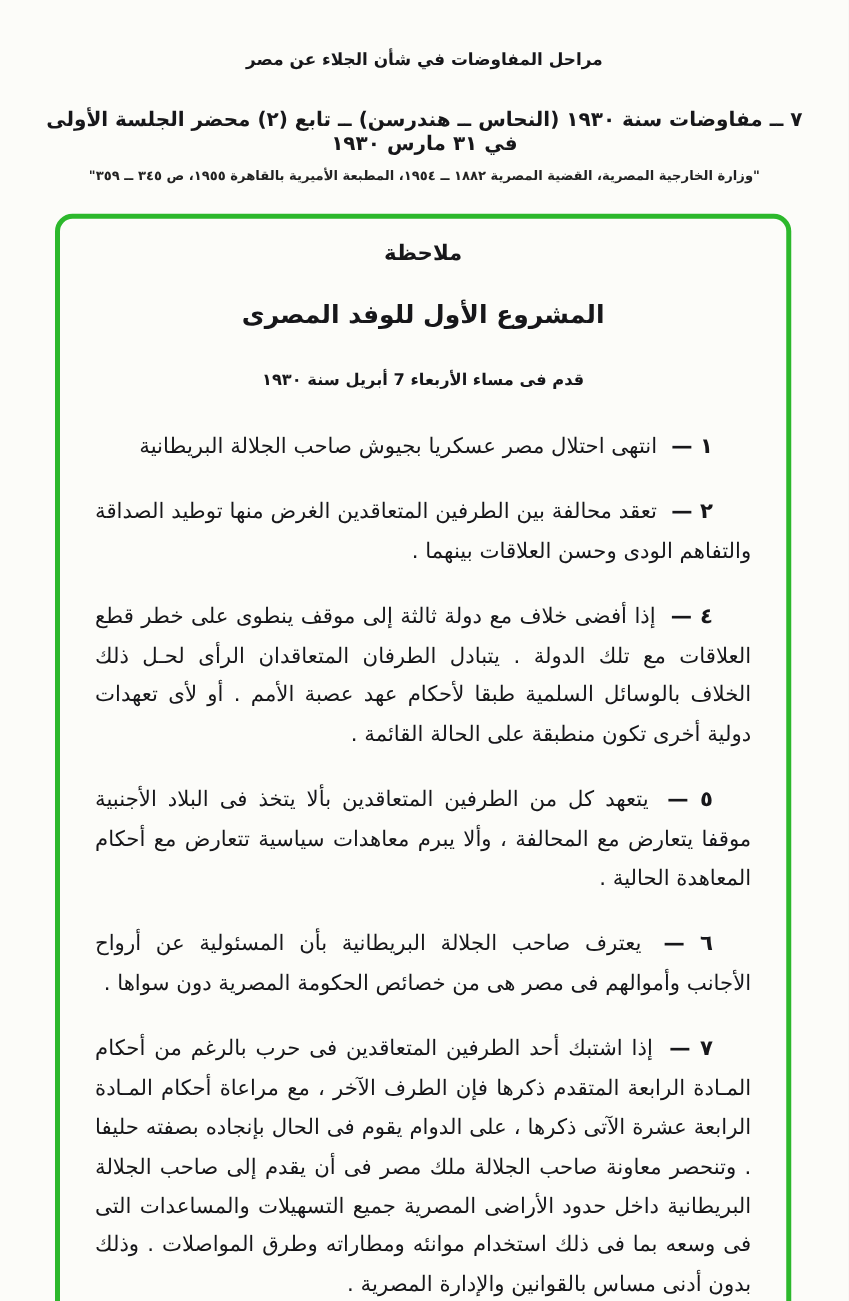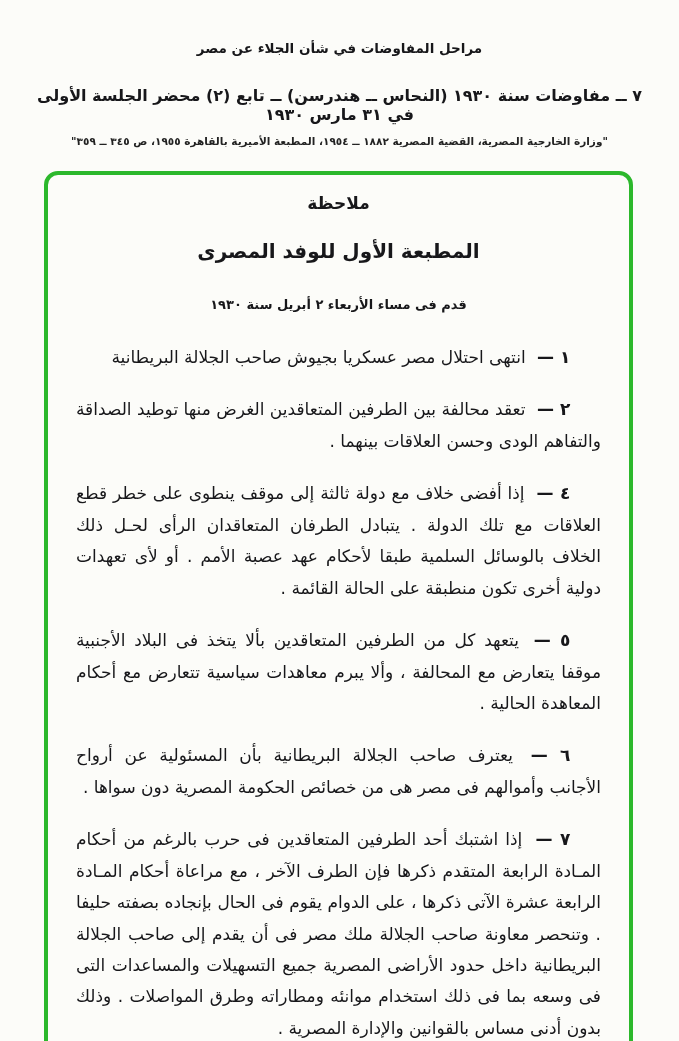--- a/index.html
+++ b/index.html
@@ -102,23 +102,23 @@
     <div class="h-title">مراحل المفاوضات في شأن الجلاء عن مصر</div>
     <div class="h-subtitle">٧ ــ مفاوضات سنة ١٩٣٠ (النحاس ــ هندرسن) ــ تابع (٢) محضر الجلسة الأولى في ٣١ مارس ١٩٣٠</div>
     <div class="h-source">"وزارة الخارجية المصرية، القضية المصرية ١٨٨٢ ــ ١٩٥٤، المطبعة الأميرية بالقاهرة ١٩٥٥، ص ٣٤٥ ــ ٣٥٩"</div>
   </header>
 
   <section class="green-box">
 
     <h2 class="note-title">ملاحظة</h2>
 
 
-    <h3 class="doc-heading">المطبعة الأول للوفد المصرى</h3>
+    <h3 class="doc-heading">المشروع الأول للوفد المصرى</h3>
 
-    <div class="doc-subheading">قدم فى مساء الأربعاء ٢ أبريل سنة ١٩٣٠</div>
+    <div class="doc-subheading">قدم فى مساء الأربعاء 7 أبريل سنة ١٩٣٠</div>
 
     <div class="clause-list">
 
       <p class="clause">
         <span class="num">١ —</span>
         <span>انتهى احتلال مصر عسكريا بجيوش صاحب الجلالة البريطانية</span>
       </p>
 
       <p class="clause">
         <span class="num">٢ —</span>

